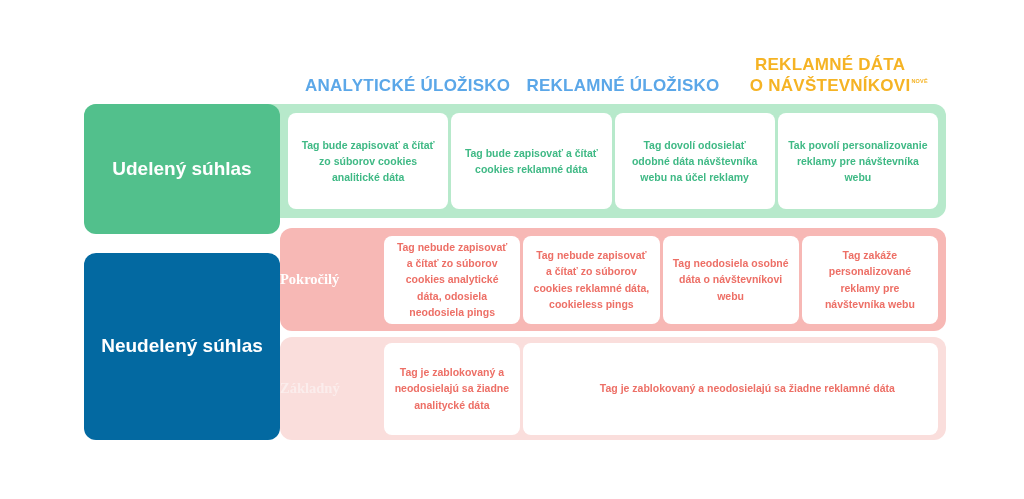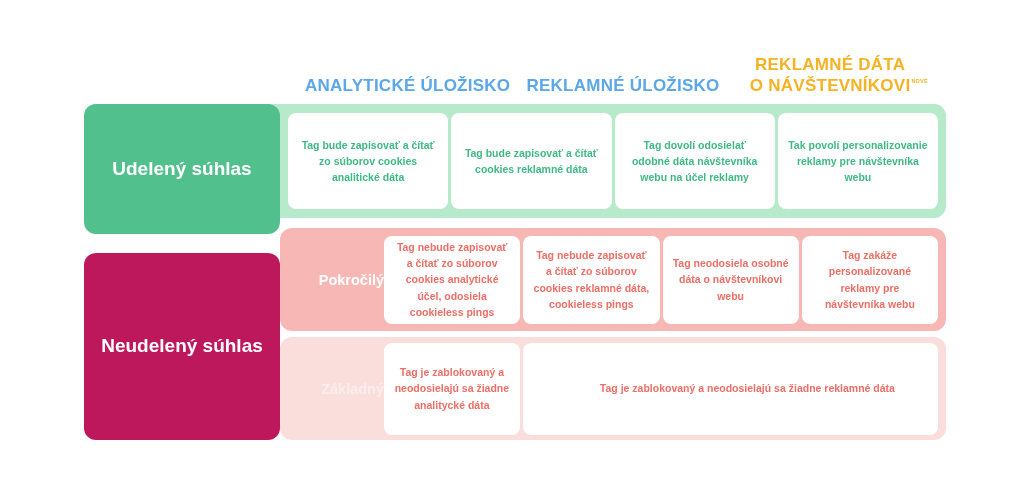--- a/index.html
+++ b/index.html
@@ -98,21 +98,21 @@
     line-height: 1.3;
     box-sizing: border-box;
     padding: 0 10px;
   }
   .label-green {
     background: #52C08C;
     align-self: stretch;
     height: 130px;
   }
   .label-red {
-    background: #be185d;
+    background: #0369a1;
     align-self: stretch;
     margin-top: 25px;
   }
 
   
   .denied-stack {
     flex: 1 1 auto;
     display: flex;
     flex-direction: column;
     gap: 6px;
@@ -122,24 +122,25 @@
     display: flex;
     align-items: center;
     border-radius: 12px;
     overflow: hidden;
   }
   .subrow.advanced { background: #F7B8B5; }
   .subrow.basic { background: #FADEDC; }
 
   .sub-label {
     flex: 0 0 104px;
-    text-align: right;
+    text-align: left;
     color: #ffffff;
     font-size: 14.5px;
     font-weight: 700;
+    font-family: Liberation Serif, serif;
   }
   .subrow.basic .sub-label { color: #FBEDEC; }
 
   
   .cards {
     flex: 1 1 auto;
     display: flex;
     align-items: center;
     gap: 3px;
     padding: 0 8px 0 0;
@@ -207,21 +208,21 @@
     </div>
   </div>
 
   <div class="row-denied">
     <div class="label-block label-red">Neudelený súhlas</div>
     <div class="denied-stack">
 
       <div class="subrow advanced">
         <div class="sub-label">Pokročilý</div>
         <div class="cards">
-          <div class="card red-card">Tag nebude zapisovať a čítať zo súborov cookies analytické účel, odosiela cookieless pings</div>
+          <div class="card red-card">Tag nebude zapisovať a čítať zo súborov cookies analytické dáta, odosiela neodosiela pings</div>
           <div class="card red-card">Tag nebude zapisovať a čítať zo súborov cookies reklamné dáta, cookieless pings</div>
           <div class="card red-card">Tag neodosiela osobné dáta o návštevníkovi webu</div>
           <div class="card red-card">Tag zakáže personalizované reklamy pre návštevníka webu</div>
         </div>
       </div>
 
       <div class="subrow basic">
         <div class="sub-label">Základný</div>
         <div class="cards">
           <div class="card basic-card">Tag je zablokovaný a neodosielajú sa žiadne analitycké dáta</div>

